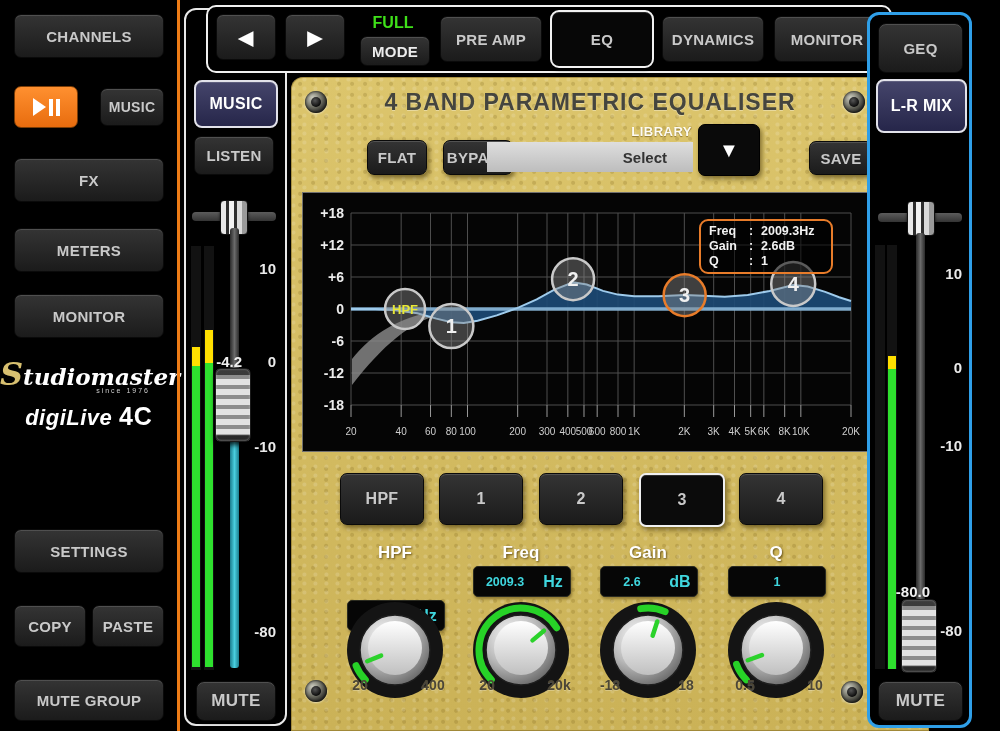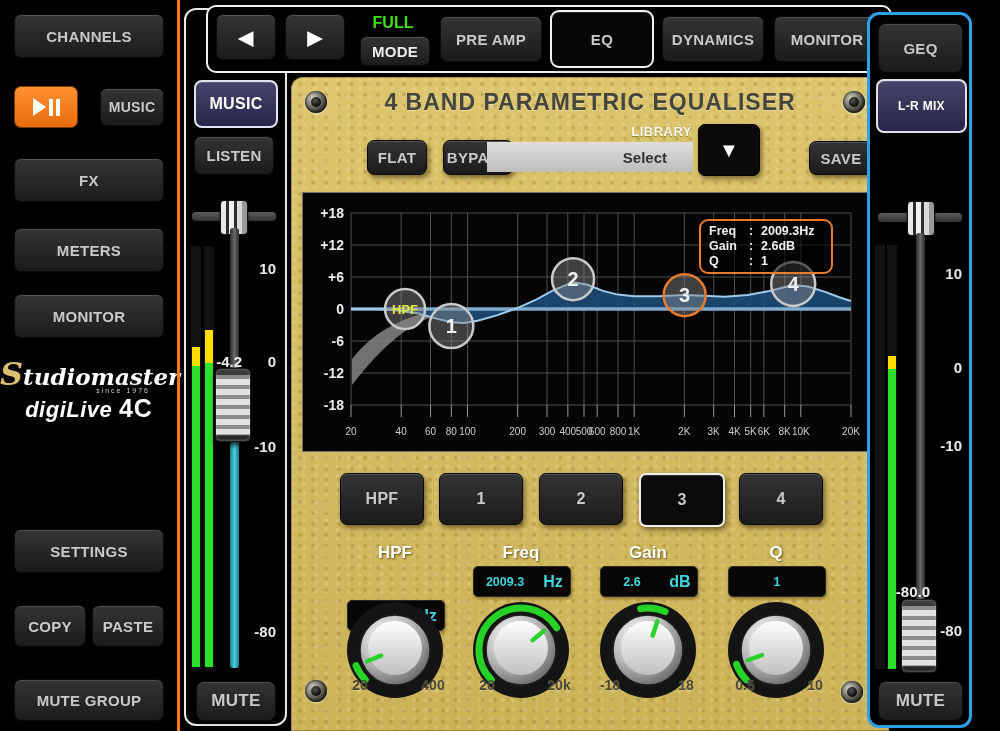--- a/index.html
+++ b/index.html
@@ -26,21 +26,21 @@
   .sb-monitor{left:14px;top:294px;width:148px;height:42px;}
   .sb-scenes{left:14px;top:463px;width:148px;height:42px;}
   .sb-settings{left:14px;top:529px;width:148px;height:42px;}
   .sb-copy{left:14px;top:605px;width:70px;height:40px;}
   .sb-paste{left:92px;top:605px;width:70px;height:40px;}
   .sb-mutegroup{left:14px;top:679px;width:148px;height:40px;}
   .logo{left:0;top:362px;width:178px;text-align:center;color:#fff;}
   .logo .line1{font-family:"DejaVu Serif",serif;font-style:italic;font-weight:bold;font-size:23px;line-height:24px;}
   .logo .line1 .cap{font-size:32px;color:#d8c070;}
   .logo .tagline{font-size:7px;letter-spacing:2px;color:#cfcfcf;text-align:right;padding-right:28px;margin-top:-2px;}
-  .logo .line2{font-size:22px;font-weight:bold;font-style:italic;letter-spacing:.5px;}
+  .logo .line2{margin-top:8px;font-size:22px;font-weight:bold;font-style:italic;letter-spacing:.5px;}
   .logo .line2 .model{font-style:normal;font-size:25px;letter-spacing:1px;}
   .vline-orange{left:177px;top:0;width:3px;height:731px;background:#ee7c16;}
   
   .strip{position:absolute;background:#000;}
   #left-strip{left:184px;top:8px;width:99px;height:714px;border:2px solid #e8e8e8;border-radius:12px;}
   #right-strip{left:867px;top:12px;width:99px;height:710px;border:3px solid #2f9fe8;border-radius:12px;}
   .strip .src{left:8px;top:70px;width:80px;height:44px;font-size:16px;position:absolute;border-radius:8px;}
   .strip .listen{left:8px;top:126px;width:78px;height:37px;font-size:15px;}
   .pan-track{position:absolute;height:9px;border-radius:4px;background:linear-gradient(#5c5c5c,#343434);}
   .pan-knob{position:absolute;width:26px;height:33px;border-radius:4px;border:1px solid #111;
@@ -62,27 +62,27 @@
   .strip .mute{position:absolute;font-size:17px;border-radius:8px;}
   
   #toolbar{left:206px;top:5px;width:682px;height:64px;border:2px solid #f0f0f0;border-radius:10px;background:#000;}
   #toolbar .nav{top:7px;width:58px;height:44px;font-size:19px;color:#fff;}
   .full-lbl{position:absolute;left:148px;top:7px;width:74px;text-align:center;color:#3fe019;font-weight:bold;font-size:16px;}
   .mode-btn{left:152px;top:29px;width:68px;height:28px;font-size:15px;color:#ececec;}
   .tab{top:9px;height:44px;font-size:15px;}
   .tab.active{top:3px;height:54px;background:#070707;border:2px solid #f2f2f2;border-radius:9px;}
   
   #right-strip .geq{left:8px;top:8px;width:83px;height:48px;font-size:15px;border-radius:8px;}
-  #right-strip .mix{left:6px;top:64px;width:87px;height:50px;font-size:12px;border-radius:8px;}
+  #right-strip .mix{left:6px;top:64px;width:87px;height:50px;font-size:16px;border-radius:8px;}
   
   #panel{left:291px;top:77px;width:598px;height:654px;border-radius:12px 12px 0 0;
          background:radial-gradient(circle at 22% 28%,rgba(255,255,255,.14) 0 1.5px,transparent 2.5px) 0 0/11px 9px,
                     radial-gradient(circle at 70% 62%,rgba(110,85,15,.20) 0 1.5px,transparent 2.5px) 0 0/13px 11px,
                     linear-gradient(#dcc56c,#cbb257);
-         box-shadow:inset 0 0 0 1px rgba(120,95,25,.5);}
+         box-shadow:inset 0 0 0 1px rgba(120,95,25,.5);padding-left:40px;}
   .screw{position:absolute;width:22px;height:22px;border-radius:50%;
          background:radial-gradient(circle at 35% 32%,#cfcfc2,#6b6b60 45%,#2c2c28 72%);
          box-shadow:0 1px 2px rgba(255,255,255,.5), inset 0 0 3px #000;}
   .screw::after{content:"";position:absolute;left:6px;top:6px;width:10px;height:10px;border-radius:50%;
          background:radial-gradient(circle at 40% 35%,#555,#0c0c0c 70%);}
   #panel-title{left:0;top:12px;width:598px;text-align:center;color:#45453e;font-weight:bold;font-size:23px;letter-spacing:1px;
                text-shadow:0 1px 0 rgba(255,255,255,.35);}
   .lib-lbl{left:250px;top:47px;width:151px;text-align:right;color:#fdfbf2;font-weight:bold;font-size:13px;letter-spacing:.5px;
            text-shadow:0 1px 1px rgba(90,70,10,.6);}
   .flat-btn{left:44px;top:63px;width:58px;height:33px;}

